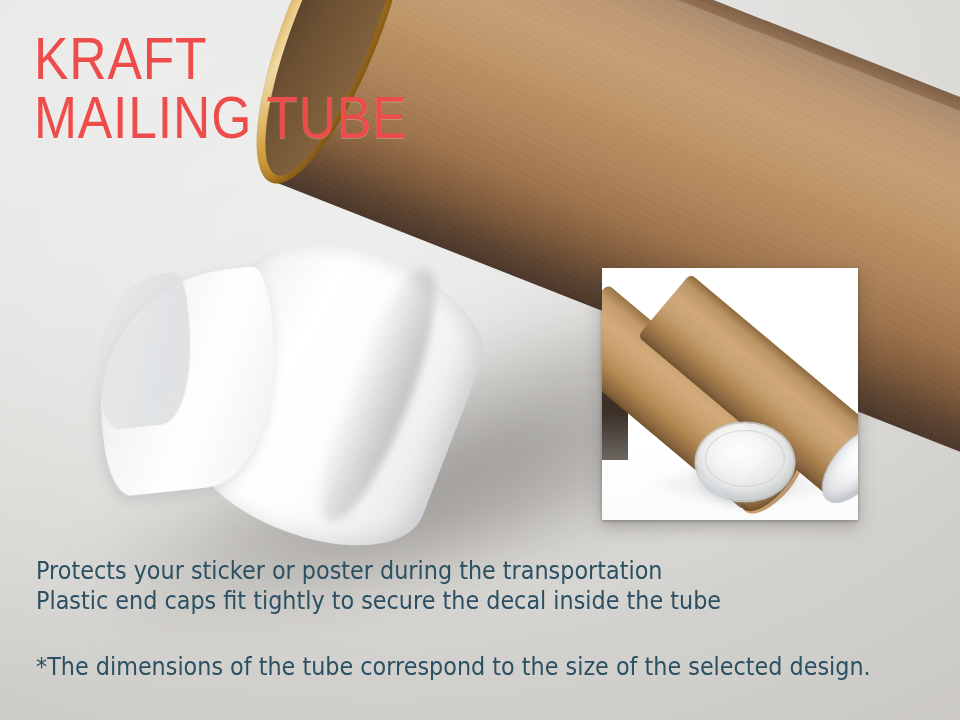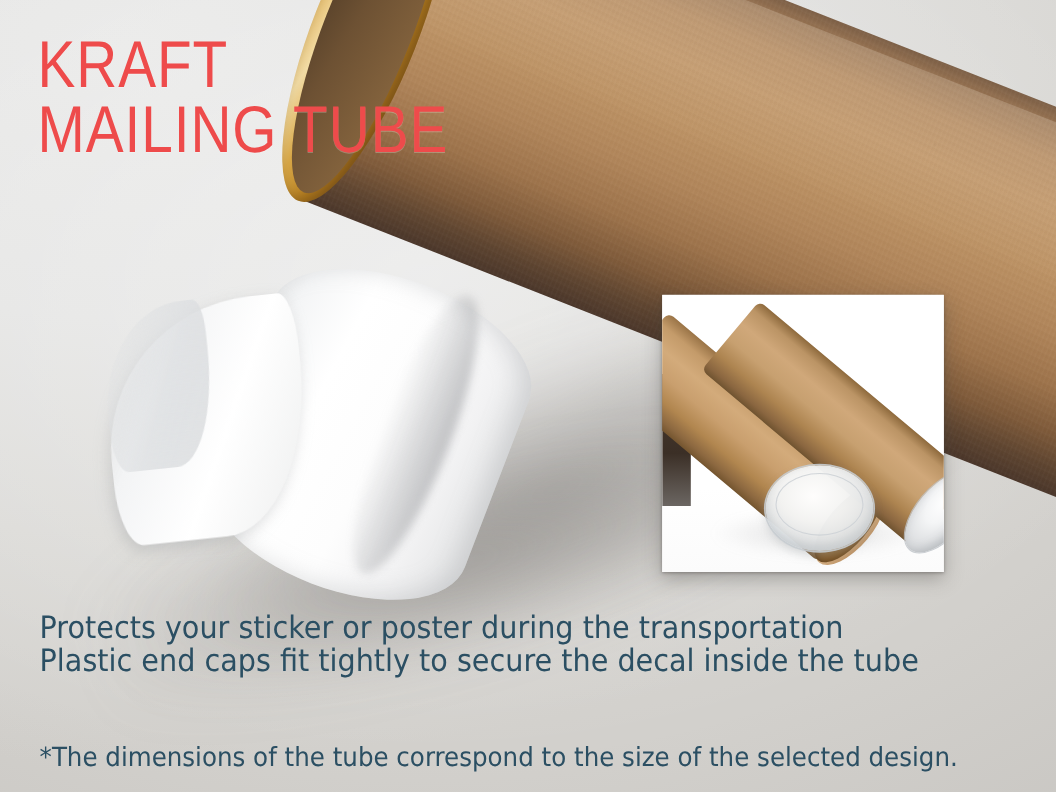--- a/index.html
+++ b/index.html
@@ -324,39 +324,38 @@
     transform: scaleX(0.86);
     transform-origin: left center;
   }
 
   .body-copy {
     position: absolute;
     left: 36px;
     top: 556px;
     color: #2b4f63;
     font-family: "DejaVu Sans", sans-serif;
-    font-size: 28px;
+    font-size: 24px;
     line-height: 30px;
     white-space: nowrap;
   }
   .body-copy .line {
     display: block;
     transform: scaleX(0.93);
     transform-origin: left center;
   }
   .footnote {
     position: absolute;
     left: 36px;
     top: 652px;
     color: #2b4f63;
     font-family: "DejaVu Sans", sans-serif;
     font-size: 24px;
     line-height: 30px;
     white-space: nowrap;
-    margin-top: 21px;
   }
   .footnote .line {
     display: block;
     transform: scaleX(0.93);
     transform-origin: left center;
   }
 </style>
 </head>
 <body>
 

